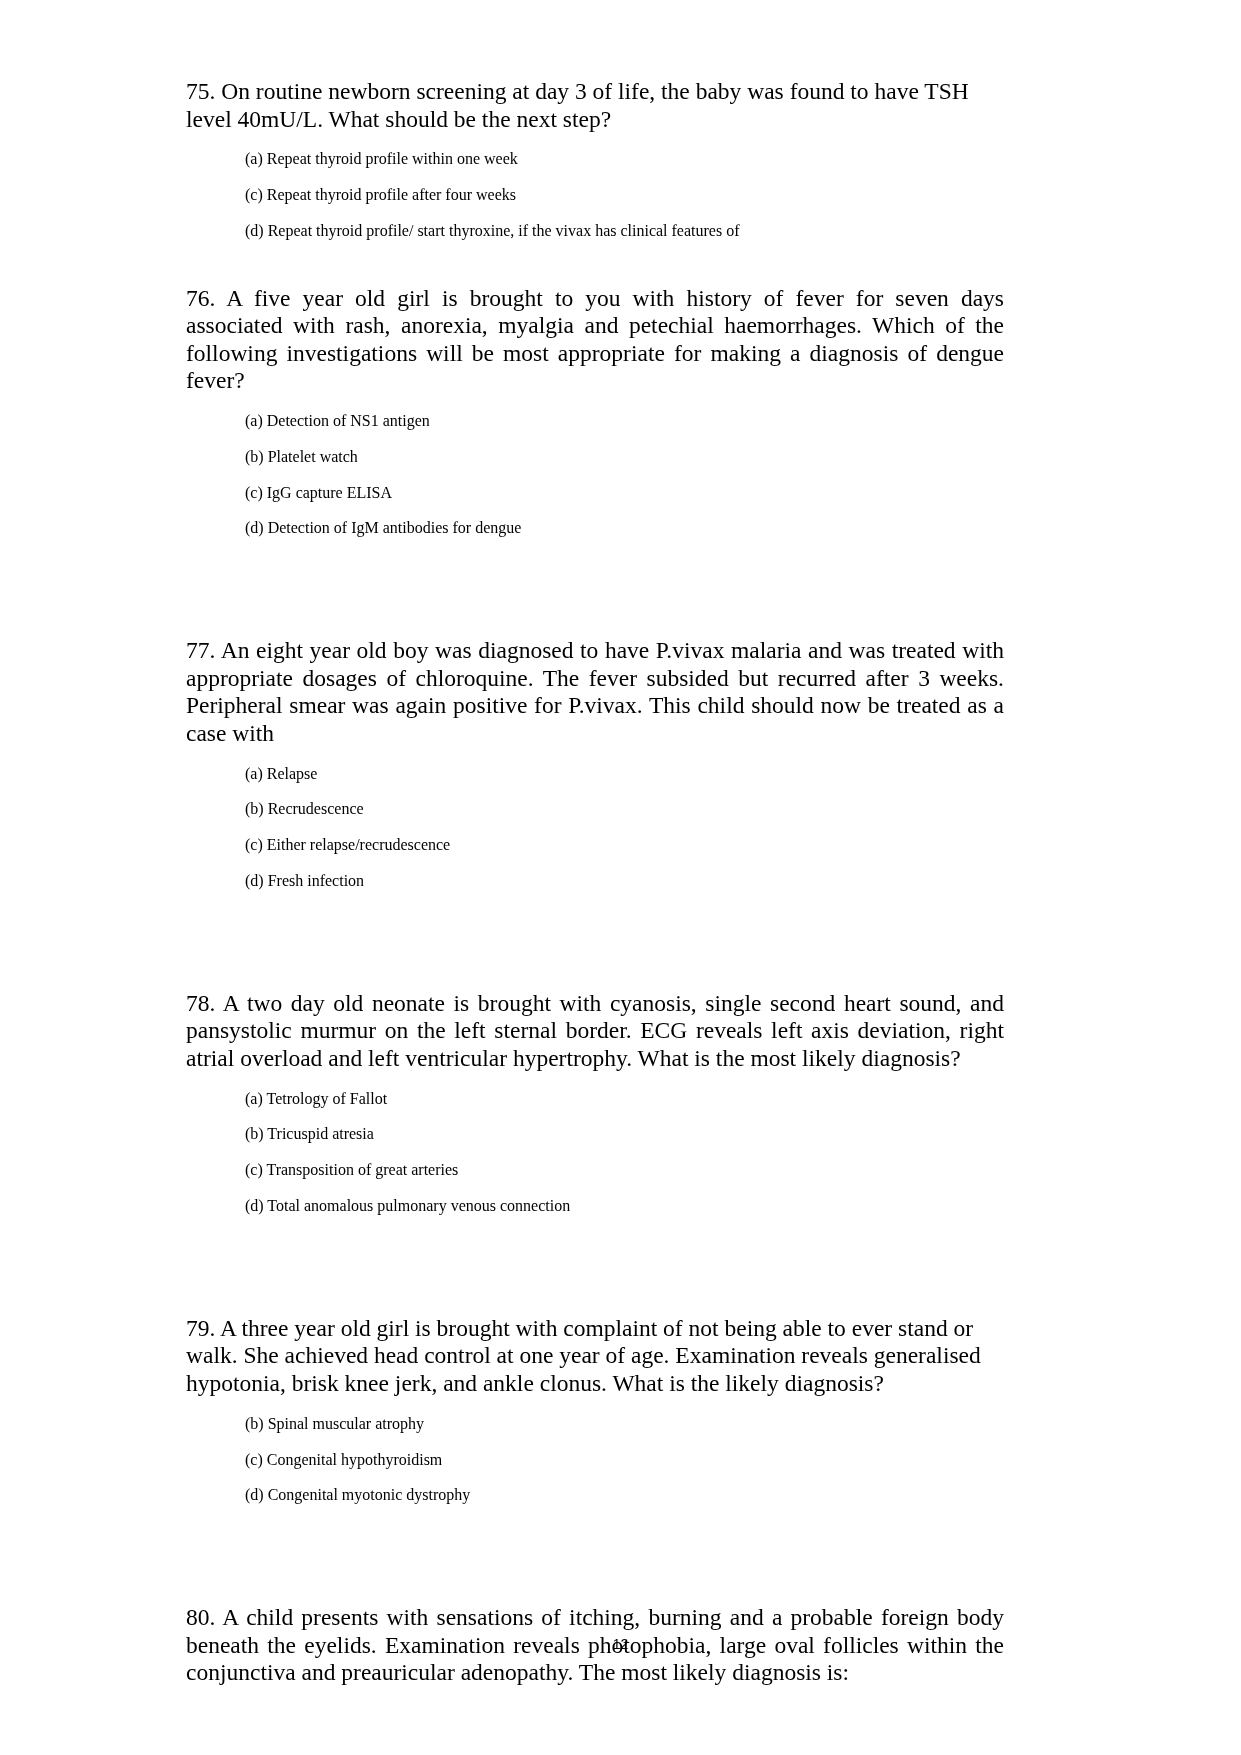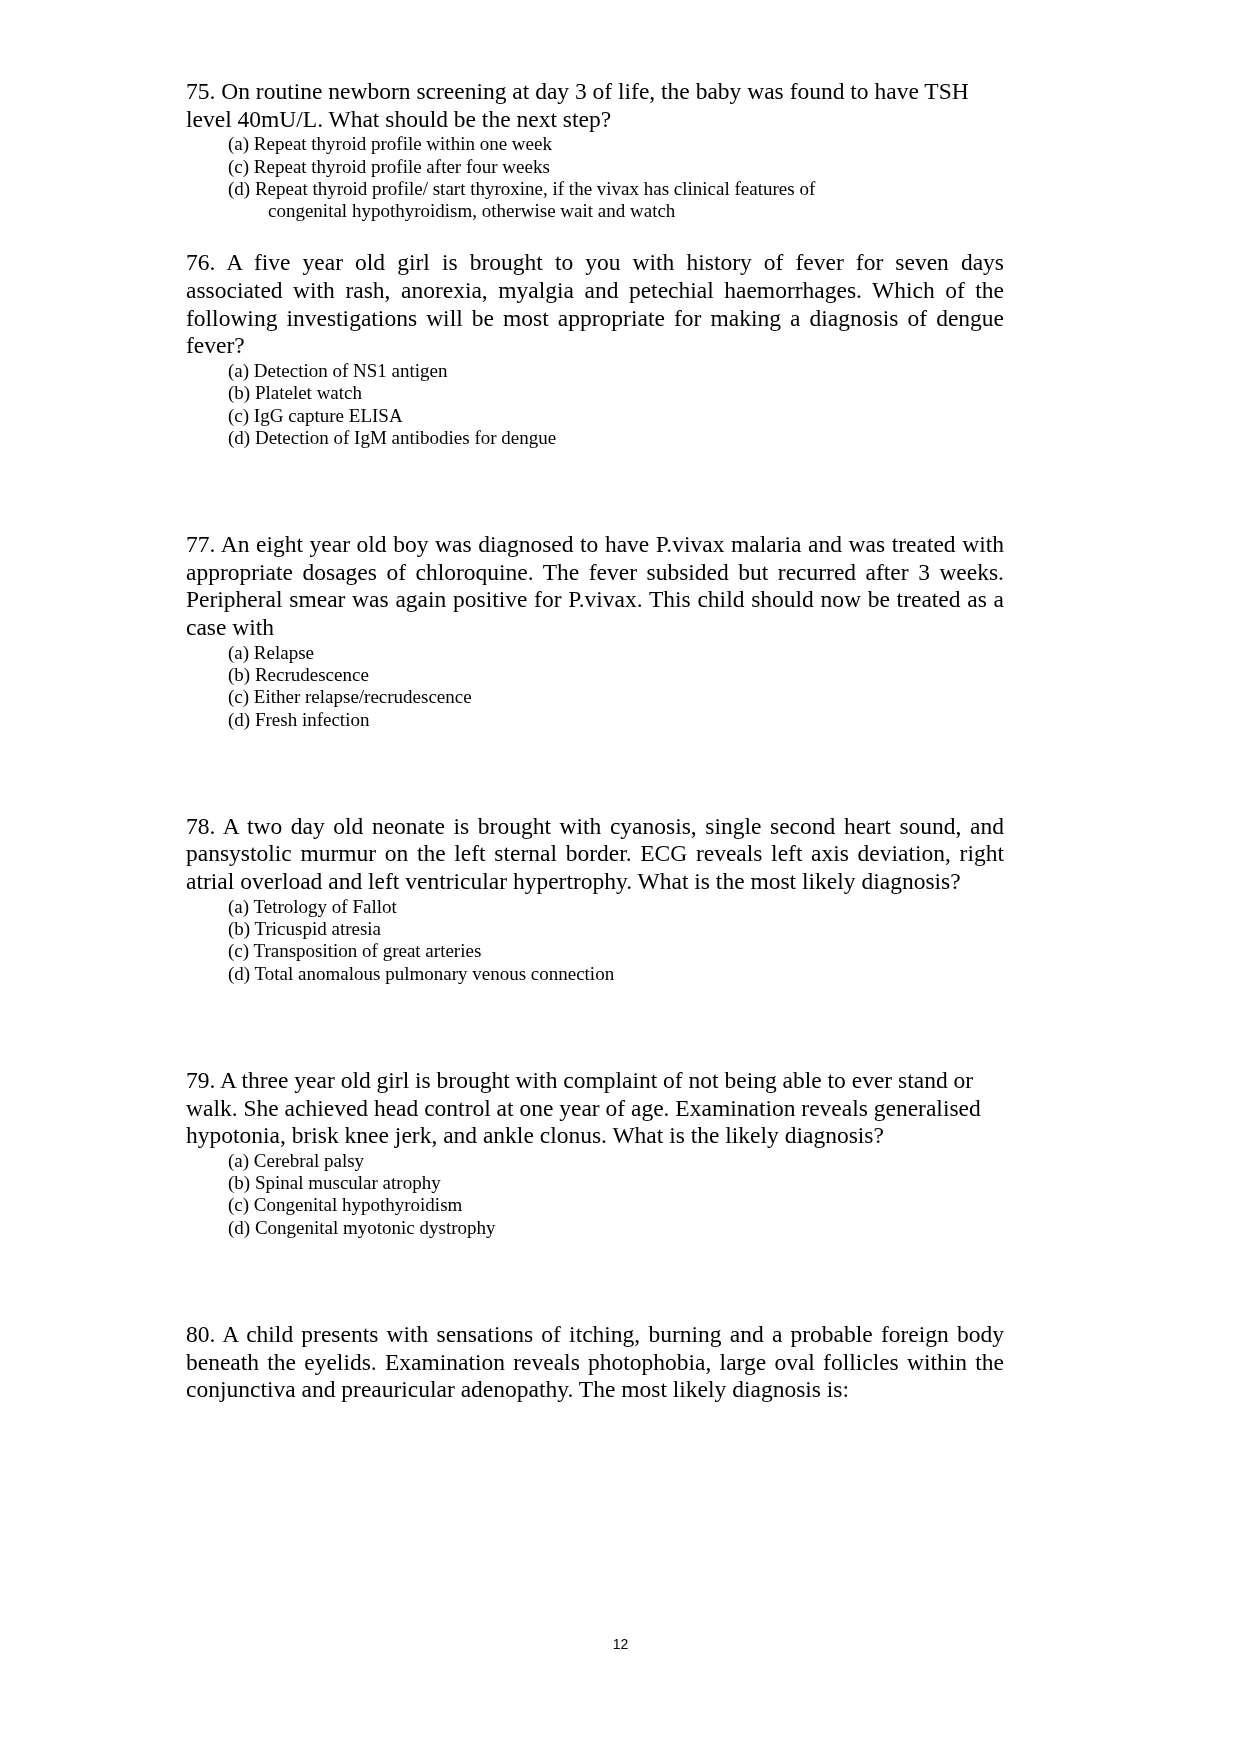--- a/index.html
+++ b/index.html
@@ -35,25 +35,25 @@
   }
   .qstem.nojustify {
     text-align: left;
   }
   .options {
     list-style: none;
     margin: 0;
     padding: 0;
   }
   .option {
-    font-size: 19px;
+    font-size: 16px;
     line-height: 1.175;
     padding-left: 42px;
     text-indent: 0;
-    margin: 0;
+    margin: 17px;
     white-space: pre-wrap;
   }
   .option .cont {
     display: block;
     padding-left: 40px;
   }
   .gap-sm { height: 27px; }
   .gap-lg { height: 82px; }
   .pagenum {
     position: absolute;
@@ -70,21 +70,21 @@
 <body>
 
 <div class="page">
   <div class="content">
 
     <div class="qblock">
       <p class="qstem nojustify">75. On routine newborn screening at day 3 of life, the baby was found to have TSH level 40mU/L. What should be the next step?</p>
       <ul class="options">
         <li class="option"><span>(a) Repeat thyroid profile within one week</span></li>
         <li class="option"><span>(c) Repeat thyroid profile after four weeks</span></li>
-        <li class="option"><span>(d) Repeat thyroid profile/ start thyroxine, if the vivax has clinical features of</span><span class="cont">congenital hypothyroidism, otherwise wait and watch</span></li>
+        <li class="option"><span>(d) Repeat thyroid profile/ start thyroxine, if the vivax has clinical features of</span></li>
       </ul>
     </div>
 
     <div class="gap-sm"></div>
 
     <div class="qblock">
       <p class="qstem">76. A five year old girl is brought to you with history of fever for seven days associated with rash, anorexia, myalgia and petechial haemorrhages. Which of the following investigations will be most appropriate for making a diagnosis of dengue fever?</p>
       <ul class="options">
         <li class="option"><span>(a) Detection of NS1 antigen</span></li>
         <li class="option"><span>(b) Platelet watch</span></li>
@@ -115,21 +115,20 @@
         <li class="option"><span>(c) Transposition of great arteries</span></li>
         <li class="option"><span>(d) Total anomalous pulmonary venous connection</span></li>
       </ul>
     </div>
 
     <div class="gap-lg"></div>
 
     <div class="qblock">
       <p class="qstem nojustify">79. A three year old girl is brought with complaint of not being able to ever stand or walk. She achieved head control at one year of age. Examination reveals generalised hypotonia, brisk knee jerk, and ankle clonus. What is the likely diagnosis?</p>
       <ul class="options">
-        <li class="option"><span>(a) Cerebral palsy</span></li>
         <li class="option"><span>(b) Spinal muscular atrophy</span></li>
         <li class="option"><span>(c) Congenital hypothyroidism</span></li>
         <li class="option"><span>(d) Congenital myotonic dystrophy</span></li>
       </ul>
     </div>
 
     <div class="gap-lg"></div>
 
     <div class="qblock">
       <p class="qstem">80. A child presents with sensations of itching, burning and a probable foreign body beneath the eyelids. Examination reveals photophobia, large oval follicles within the conjunctiva and preauricular adenopathy. The most likely diagnosis is:</p>

